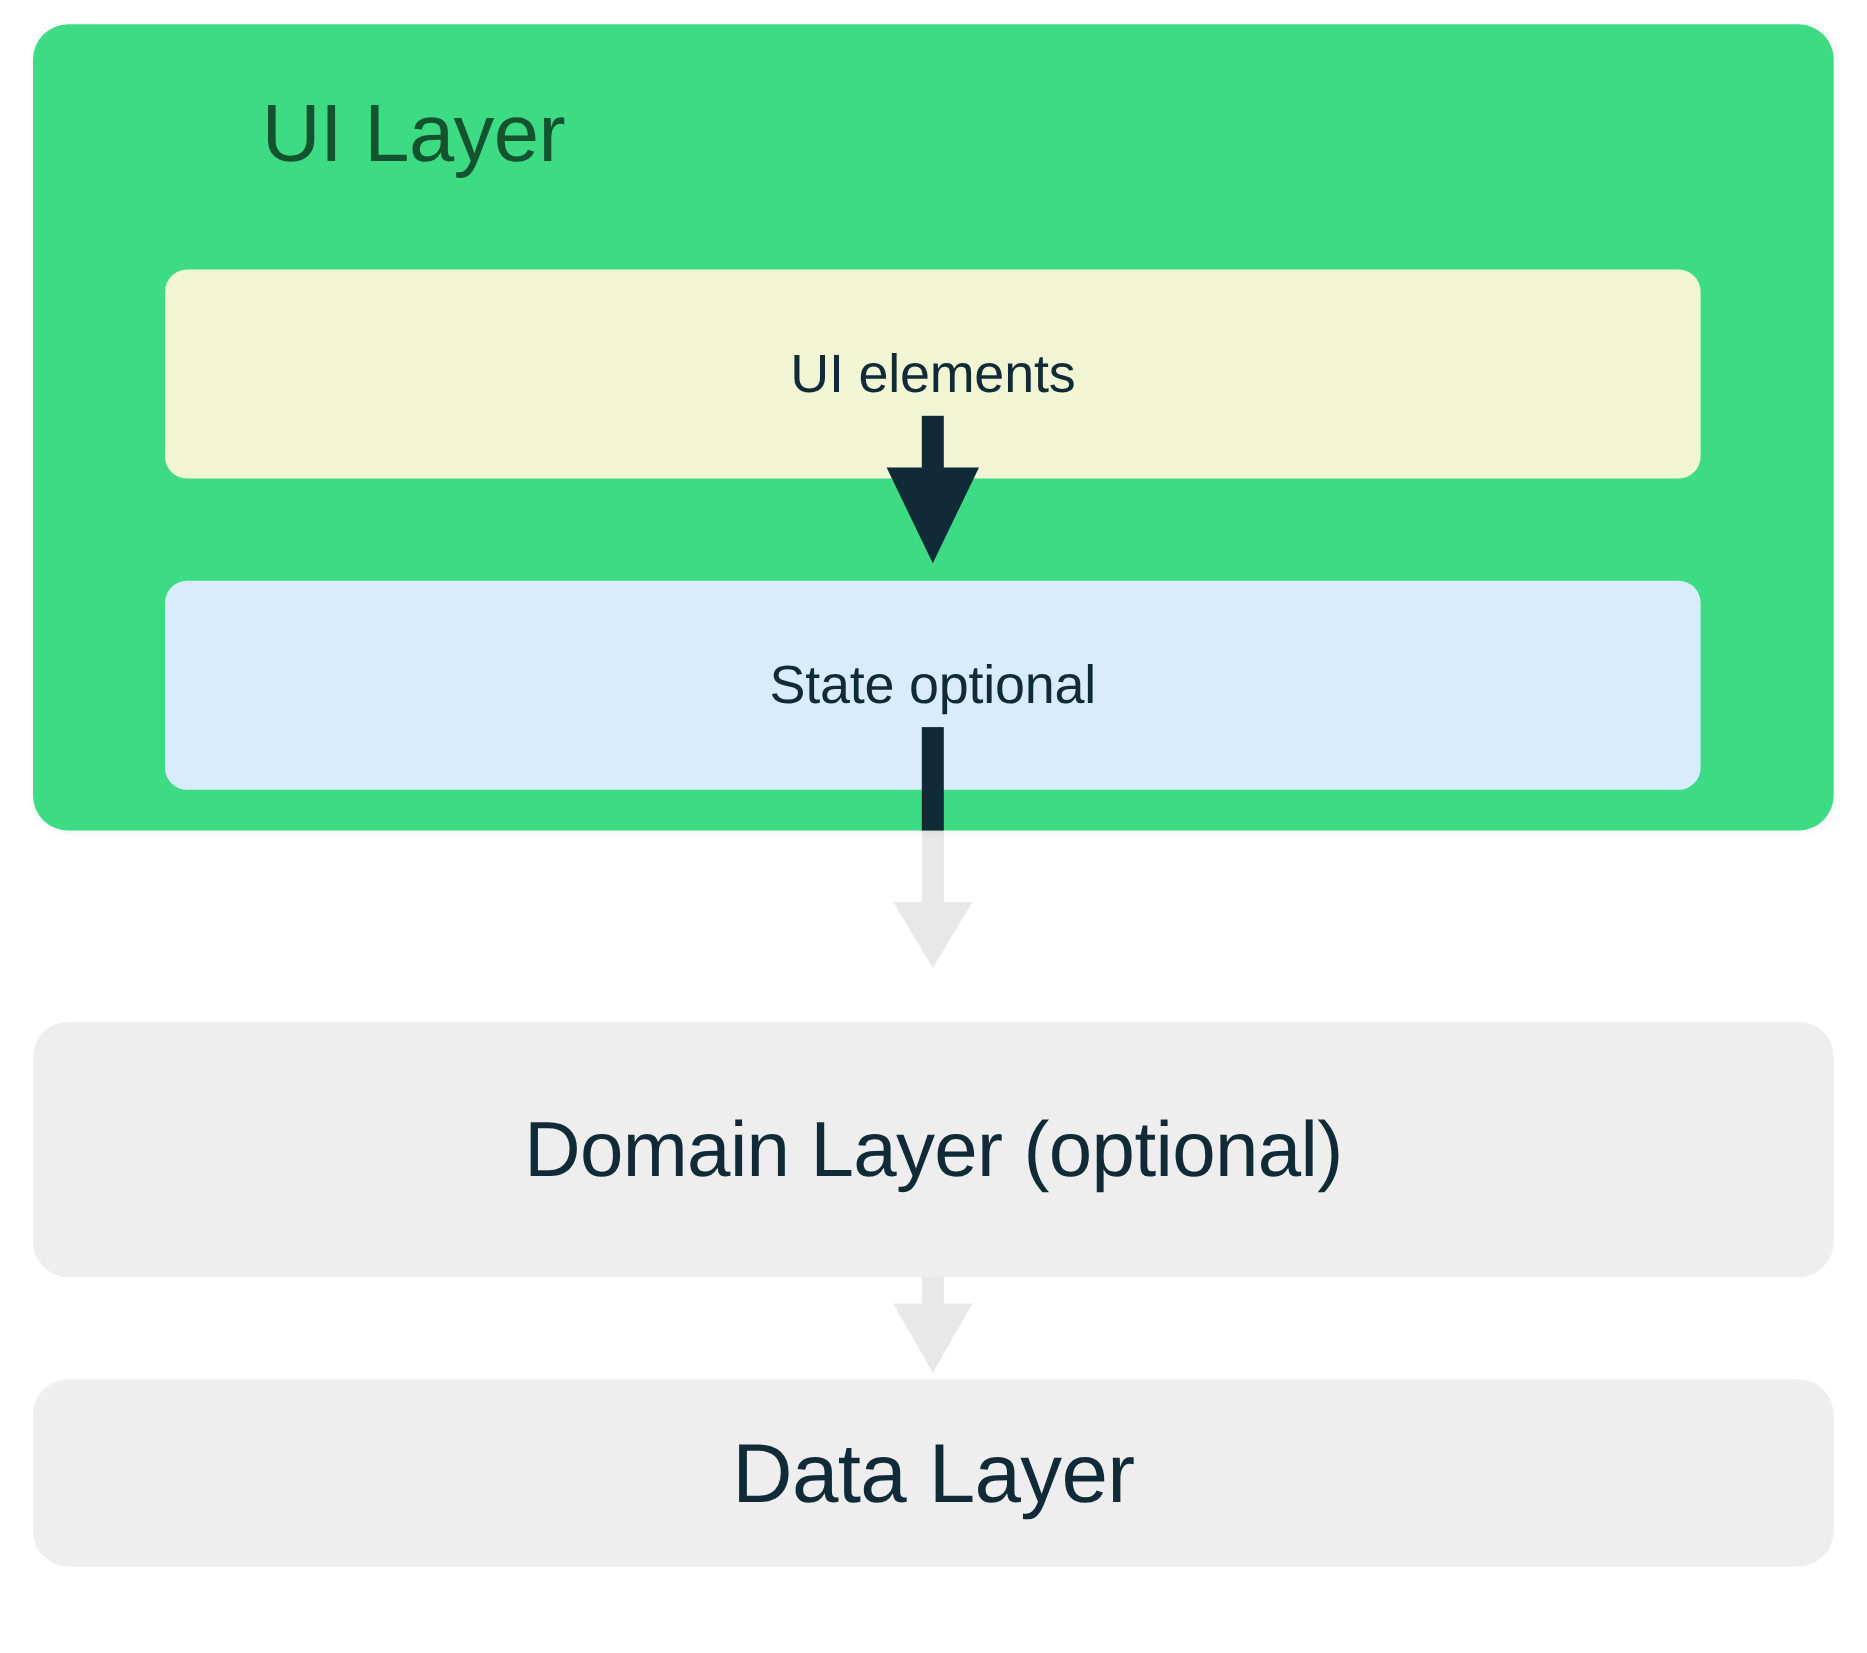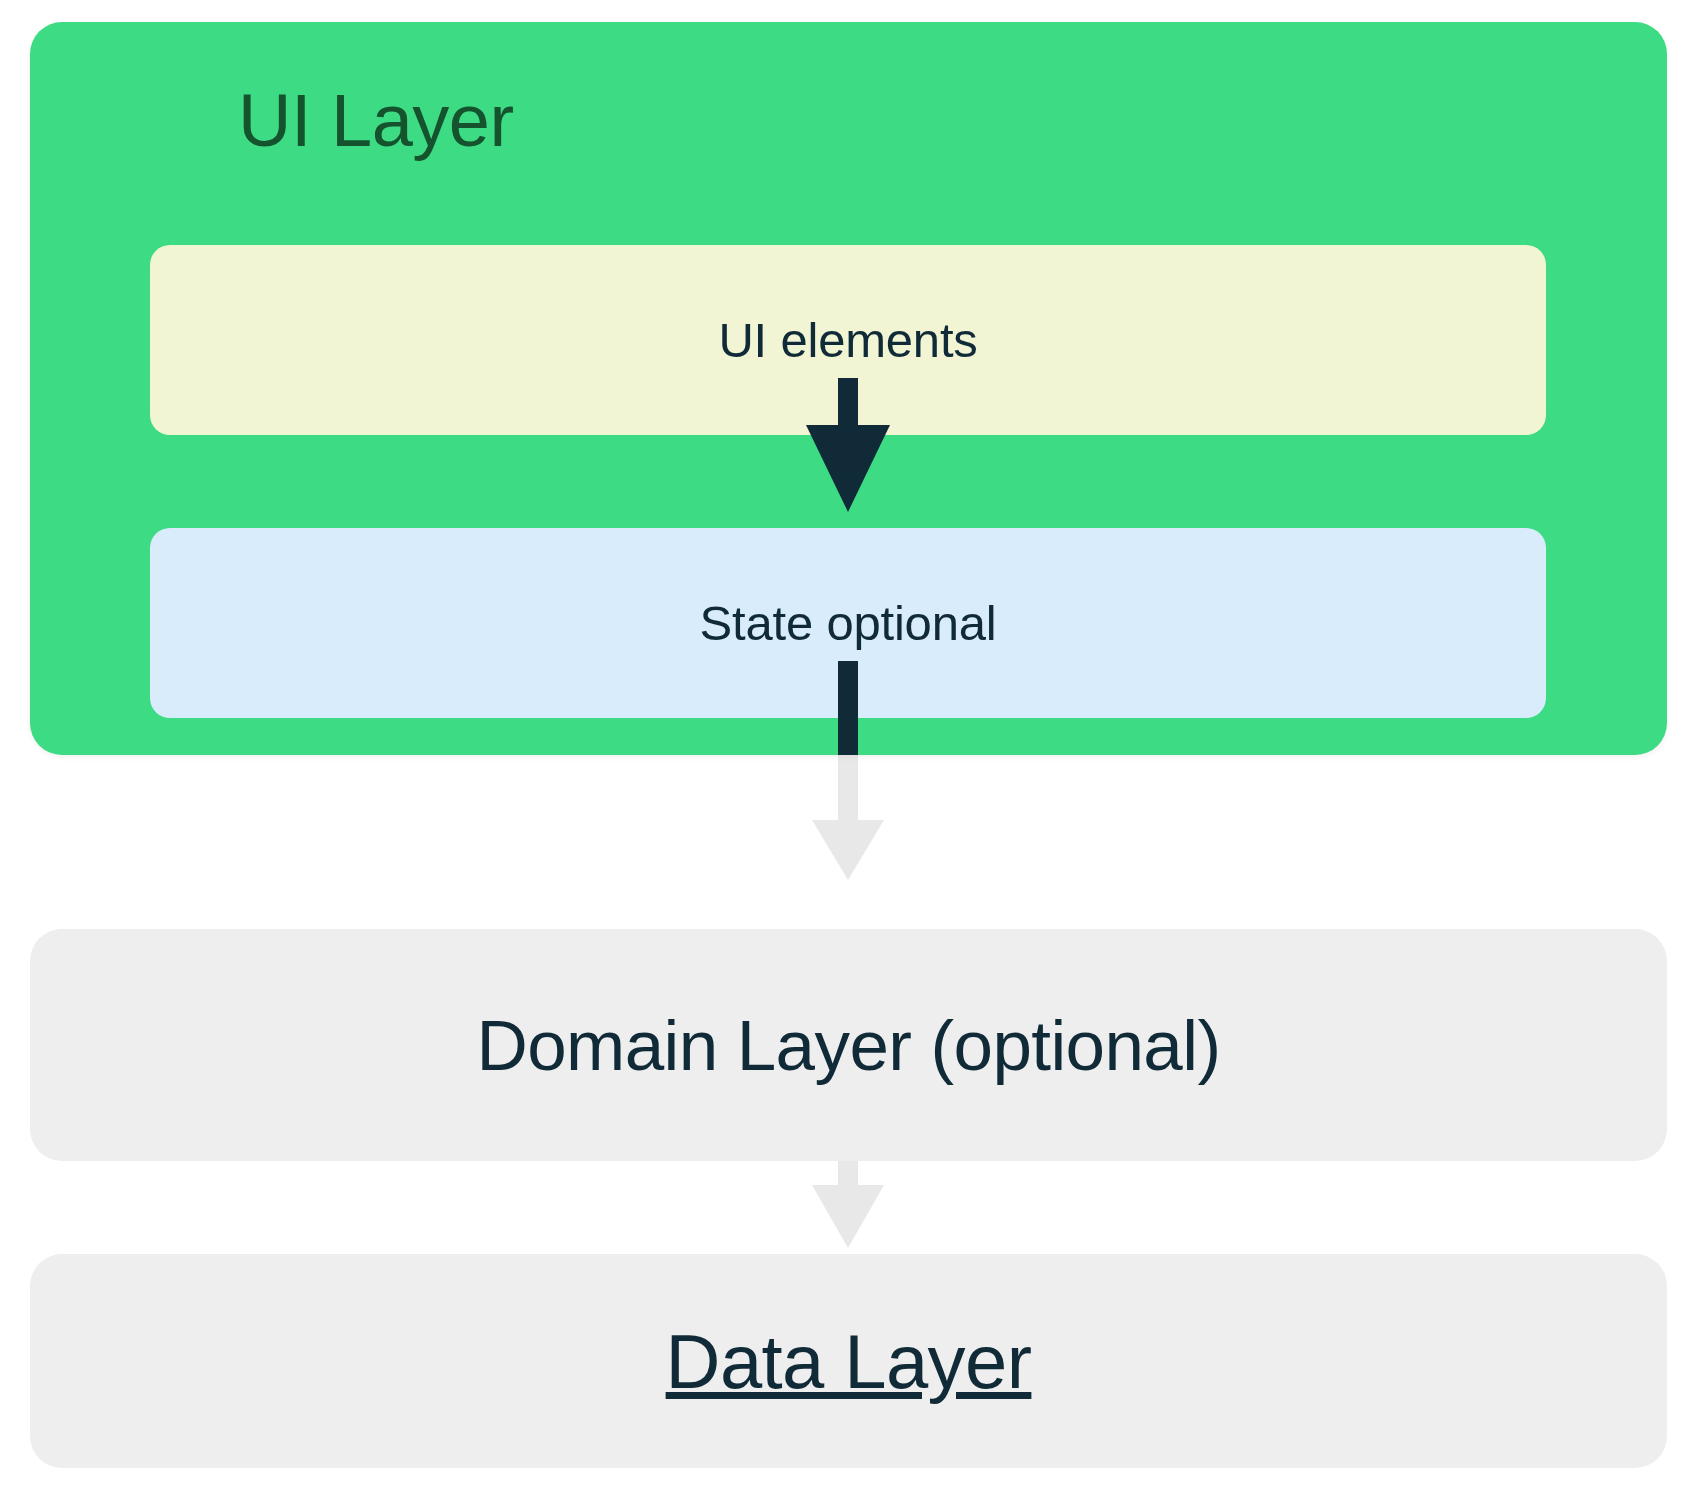--- a/index.html
+++ b/index.html
@@ -96,23 +96,22 @@
     z-index: 2;
   }
   .domain-layer {
     top: 898px;
     height: 232px;
     font-size: 71px;
     margin-top: 31px;
   }
   .data-layer {
     top: 1254px;
-    height: 214px;
+    height: 170px;
     font-size: 76px;
-    text-decoration: underline;
   }
 </style>
 </head>
 <body>
 
 <div id="diagram">
 
   <svg class="connectors below" viewBox="0 0 1697 1503" width="1697" height="1503">
 
     <g>

